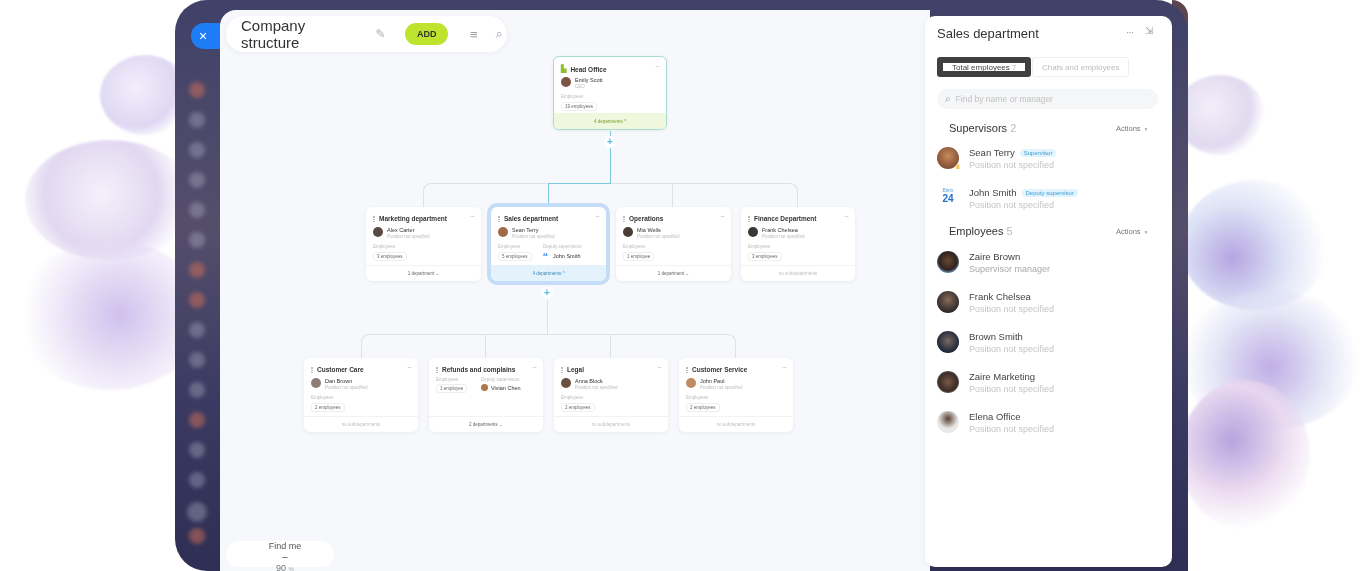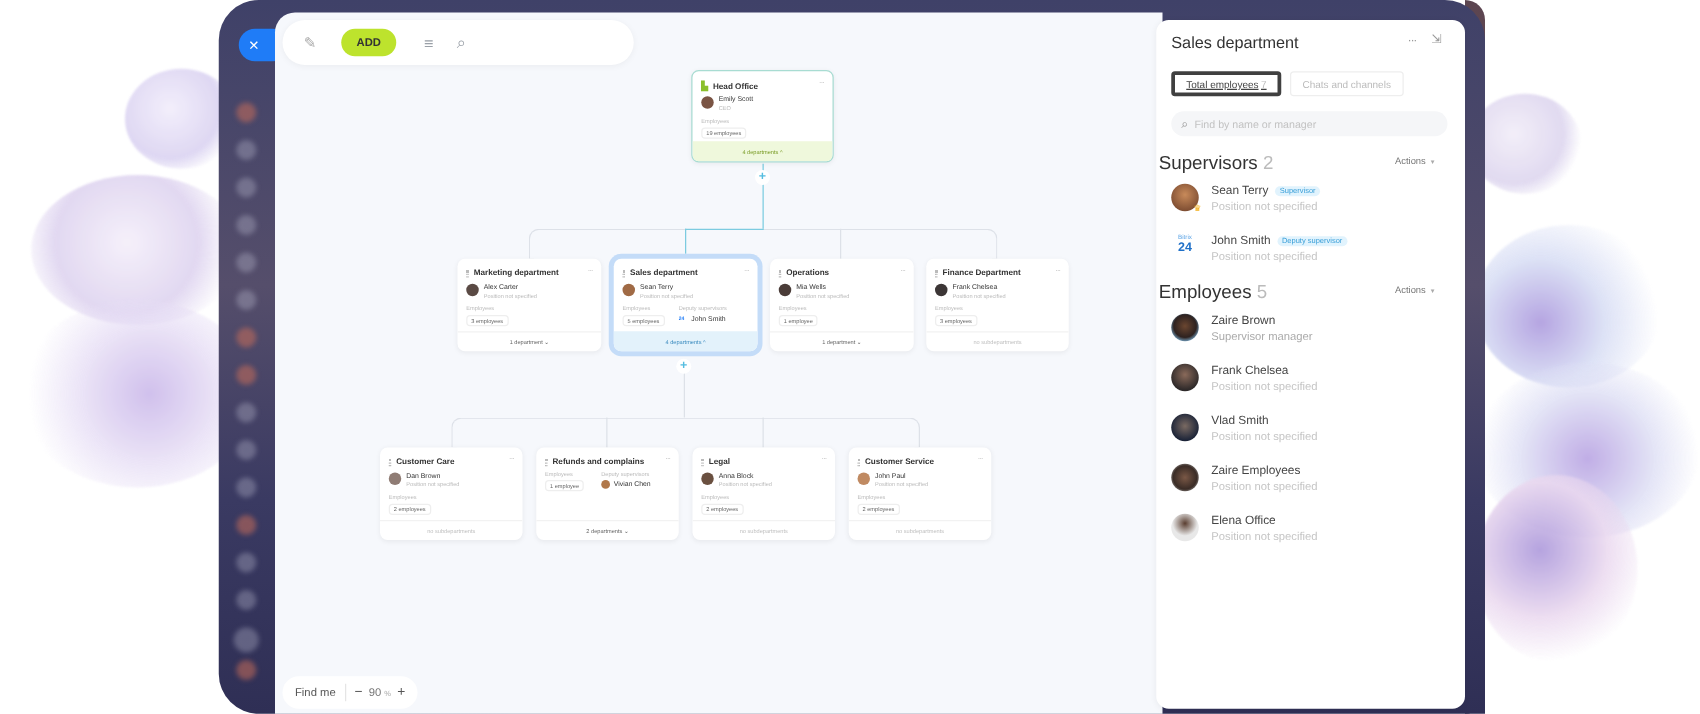--- a/index.html
+++ b/index.html
@@ -56,41 +56,41 @@
   .card .b24 { width: 7px; height: 7px; font-size: 4px; color: #1f7cf7; font-weight: 700; }
   .card .footer { position: absolute; left: 0; right: 0; bottom: 0; height: 16px; display: flex; align-items: center; justify-content: center; font-size: 4.5px; color: #666; border-top: 1px solid #f2f2f2; cursor: pointer; }
   .card .footer.muted { color: #c0c0c0; cursor: default; }
 
   .card.head { border: 1px solid #a8dcd2; }
   .card.head .footer { background: #eff8dc; color: #7a9c26; border-top: none; }
   .card.selected { box-shadow: 0 0 0 4px #c4dcf8, 0 1px 4px rgba(0,0,0,0.06); }
   .card.selected .footer { background: #e3f2fb; color: #3a8bbf; border-top: none; }
 
   
-  .zoombar { position: absolute; left: 226px; top: 541px; width: 108px; height: 26px; background: #fff; border-radius: 13px; display: flex; align-items: center; font-size: 9px; color: #555; padding-left: 10px; }
+  .zoombar { position: absolute; left: 226px; top: 541px; width: 108px; height: 26px; background: #fff; border-radius: 13px; display: flex; align-items: center; font-size: 9px; color: #555; padding-left: 10px; flex-direction: column; }
   .zoombar .sep { width: 1px; height: 14px; background: #e5e5e5; margin: 0 7px; }
   .zoombar .zbtn { cursor: pointer; font-size: 11px; color: #555; }
   .zoombar .zval { margin: 0 5px; color: #777; }
   .zoombar .zpct { font-size: 6px; color: #aaa; }
 
   
   .panel { position: absolute; left: 925px; top: 16px; width: 247px; height: 551px; background: #fff; border-radius: 10px; box-shadow: 0 1px 6px rgba(0,0,0,0.06); }
   .panel-title { position: absolute; left: 12px; top: 10px; font-size: 13px; font-weight: 500; color: #333; }
   .panel-more { position: absolute; left: 201px; top: 11px; font-size: 10px; color: #999; letter-spacing: -1px; cursor: pointer; }
   .panel-collapse { position: absolute; left: 220px; top: 9px; font-size: 10px; color: #999; cursor: pointer; }
 
   .ptab { position: absolute; top: 41px; height: 20px; border-radius: 3px; font-size: 8px; display: flex; align-items: center; padding: 0 9px; cursor: pointer; }
-  .ptab.active { left: 12px; border: 3px solid #404040; color: #444; text-decoration: underline; }
+  .ptab.active { left: 12px; border: 6px solid #404040; color: #444; }
   .ptab.inactive { left: 107px; border: 1px solid #eee; color: #bbb; }
   .ptab .cnt { color: #bbb; margin-left: 2px; }
 
   .psearch { position: absolute; left: 12px; top: 73px; width: 221px; height: 20px; border-radius: 10px; background: #f5f6f8; display: flex; align-items: center; padding-left: 8px; font-size: 8.5px; color: #c2c2c2; cursor: text; }
   .psearch .ic { font-size: 10px; color: #999; margin-right: 5px; }
 
-  .sec { position: absolute; left: 2px; font-size: 15px; color: #333; }
+  .sec { position: absolute; left: 24px; font-size: 11px; color: #333; }
   .sec .num { color: #bbb; }
   .actions { position: absolute; left: 191px; font-size: 7.5px; color: #777; cursor: pointer; }
   .actions .car { font-size: 5px; color: #aaa; margin-left: 3px; }
 
   .prow { position: absolute; left: 12px; display: flex; gap: 10px; align-items: flex-start; cursor: pointer; }
   .prow .pav { width: 22px; height: 22px; border-radius: 50%; flex: none; position: relative; }
   .prow .crown { position: absolute; right: -2px; bottom: -2px; font-size: 7px; color: #f2b01e; }
   .prow .b24big { width: 22px; height: 22px; font-size: 10px; font-weight: 700; color: #1f70c8; line-height: 11px; text-align: center; }
   .prow .b24big small { display: block; font-size: 5px; color: #60a6e6; font-weight: 400; line-height: 6px; }
   .prow .nm { font-size: 9.5px; color: #444; display: flex; align-items: center; gap: 5px; }
@@ -130,20 +130,21 @@
     <div class="rail-dot orange" style="top:468px"></div>
   </div>
   <div class="close-btn">
       <span>×</span>
     </div>
 </div>
 
 <div class="canvas"></div>
 
 <div class="toolbar">
+  <span class="toolbar-title">Company structure</span>
   <span class="pin-icon">✎</span>
   <div class="add-btn">ADD</div>
   <span class="tb-icon">≡</span>
   <span class="tb-icon">⌕</span>
 </div>
 
 <div class="line blue" style="left:610px;top:131px;width:1px;height:52px"></div>
 <div class="plus-dot" style="left:604px;top:136px">+</div>
 <div class="conn-box" style="left:423px;top:183px;width:375px;height:24px"></div>
 <div class="line" style="left:672px;top:183px;width:1px;height:24px"></div>
@@ -332,21 +333,21 @@
 <div class="panel">
   <div class="panel-title">Sales department</div>
   <div class="panel-more">···</div>
   <div class="panel-collapse">⇲</div>
 
   <div class="ptab active">
     <span>Total employees</span>
       <span class="cnt">7</span>
   </div>
   <div class="ptab inactive">
-    <span>Chats and channels</span>
+    <span>Chats and employees</span>
   </div>
 
   <div class="psearch">
     <span class="ic">⌕</span>
     <span>Find by name or manager</span>
   </div>
 
   <div class="sec" style="top:106px">
     <span>Supervisors</span> <span class="num">2</span>
   </div>
@@ -390,28 +391,28 @@
   <div class="prow" style="top:275px">
     <div class="pav" style="background:radial-gradient(circle at 50% 40%, #8a6a5a 0%, #2f2a2a 70%)"></div>
     <div>
         <div class="nm">Frank Chelsea</div>
     <div class="ps">Position not specified</div>
       </div>
   </div>
   <div class="prow" style="top:315px">
     <div class="pav" style="background:radial-gradient(circle at 50% 45%, #7a6a62 0%, #1c2438 70%)"></div>
     <div>
-        <div class="nm">Vlad Smith</div>
+        <div class="nm">Brown Smith</div>
     <div class="ps">Position not specified</div>
       </div>
   </div>
   <div class="prow" style="top:355px">
     <div class="pav" style="background:radial-gradient(circle at 50% 50%, #7a5846 0%, #3a2c26 60%, #bdbdbd 90%)"></div>
     <div>
-        <div class="nm">Zaire Employees</div>
+        <div class="nm">Zaire Marketing</div>
     <div class="ps">Position not specified</div>
       </div>
   </div>
   <div class="prow" style="top:395px">
     <div class="pav" style="background:radial-gradient(circle at 50% 35%, #5a3e30 0%, #e8e8e8 55%)"></div>
     <div>
         <div class="nm">Elena Office</div>
     <div class="ps">Position not specified</div>
       </div>
   </div>

